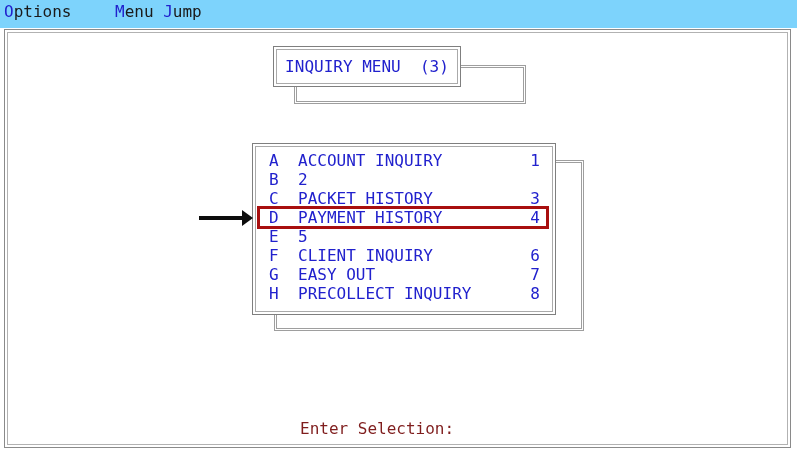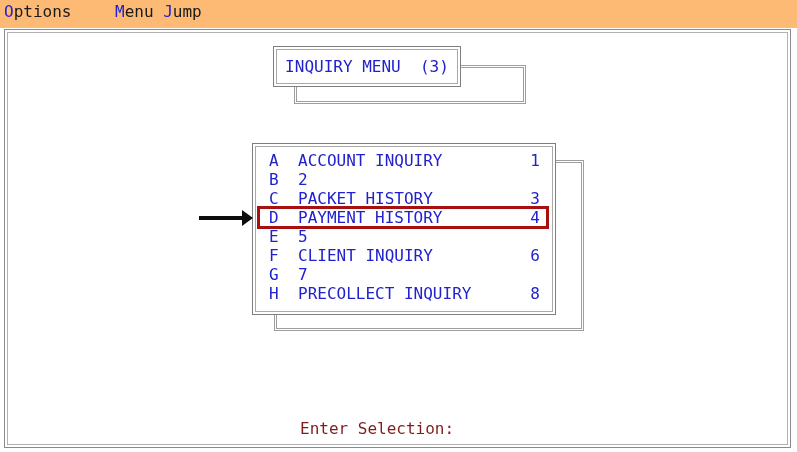--- a/index.html
+++ b/index.html
@@ -6,21 +6,21 @@
   html,body { width:797px; height:452px; }
   body {
     position:relative;
     background:#ffffff;
     font-family:"DejaVu Sans Mono","Liberation Mono",monospace;
     font-size:16px;
     color:#1a1a1a;
     overflow:hidden;
   }
   
-  .menubar { position:absolute; left:0; top:0; width:797px; height:28px; background:#fdba74; }
+  .menubar { position:absolute; left:0; top:0; width:797px; height:28px; background:#7dd3fc; }
   .menubar-item { position:absolute; top:2px; white-space:pre; cursor:default; }
   .mn { color:#2121cd; }
   
   .window {
     position:absolute; left:4px; top:29px; width:787px; height:419px;
     border:1px solid #8a8a8a; background:#ffffff;
   }
   .window-inner { position:absolute; inset:2px; border:1px solid #b2b2b2; }
   
   .box { position:absolute; border:1px solid #7f7f7f; background:#ffffff; z-index:3; }
@@ -79,21 +79,21 @@
 <div class="shadow menu-shadow"></div>
 <div class="box menu-box">
   <div class="box-inner"></div>
   <div class="rows">
     <div class="row"><span class="rk">A</span><span class="rl">ACCOUNT INQUIRY</span><span class="rn">1</span></div>
     <div class="row"><span class="rk">B</span><span class="rn">2</span></div>
     <div class="row"><span class="rk">C</span><span class="rl">PACKET HISTORY</span><span class="rn">3</span></div>
     <div class="row"><span class="rk">D</span><span class="rl">PAYMENT HISTORY</span><span class="rn">4</span></div>
     <div class="row"><span class="rk">E</span><span class="rn">5</span></div>
     <div class="row"><span class="rk">F</span><span class="rl">CLIENT INQUIRY</span><span class="rn">6</span></div>
-    <div class="row"><span class="rk">G</span><span class="rn">7</span></div>
+    <div class="row"><span class="rk">G</span><span class="rl">EASY OUT</span><span class="rn">7</span></div>
     <div class="row"><span class="rk">H</span><span class="rl">PRECOLLECT INQUIRY</span><span class="rn">8</span></div>
   </div>
   <div class="hlbox"></div>
 </div>
 
 <div class="arrow">
   <div class="arrow-shaft"></div>
   <div class="arrow-head"></div>
 </div>
 

